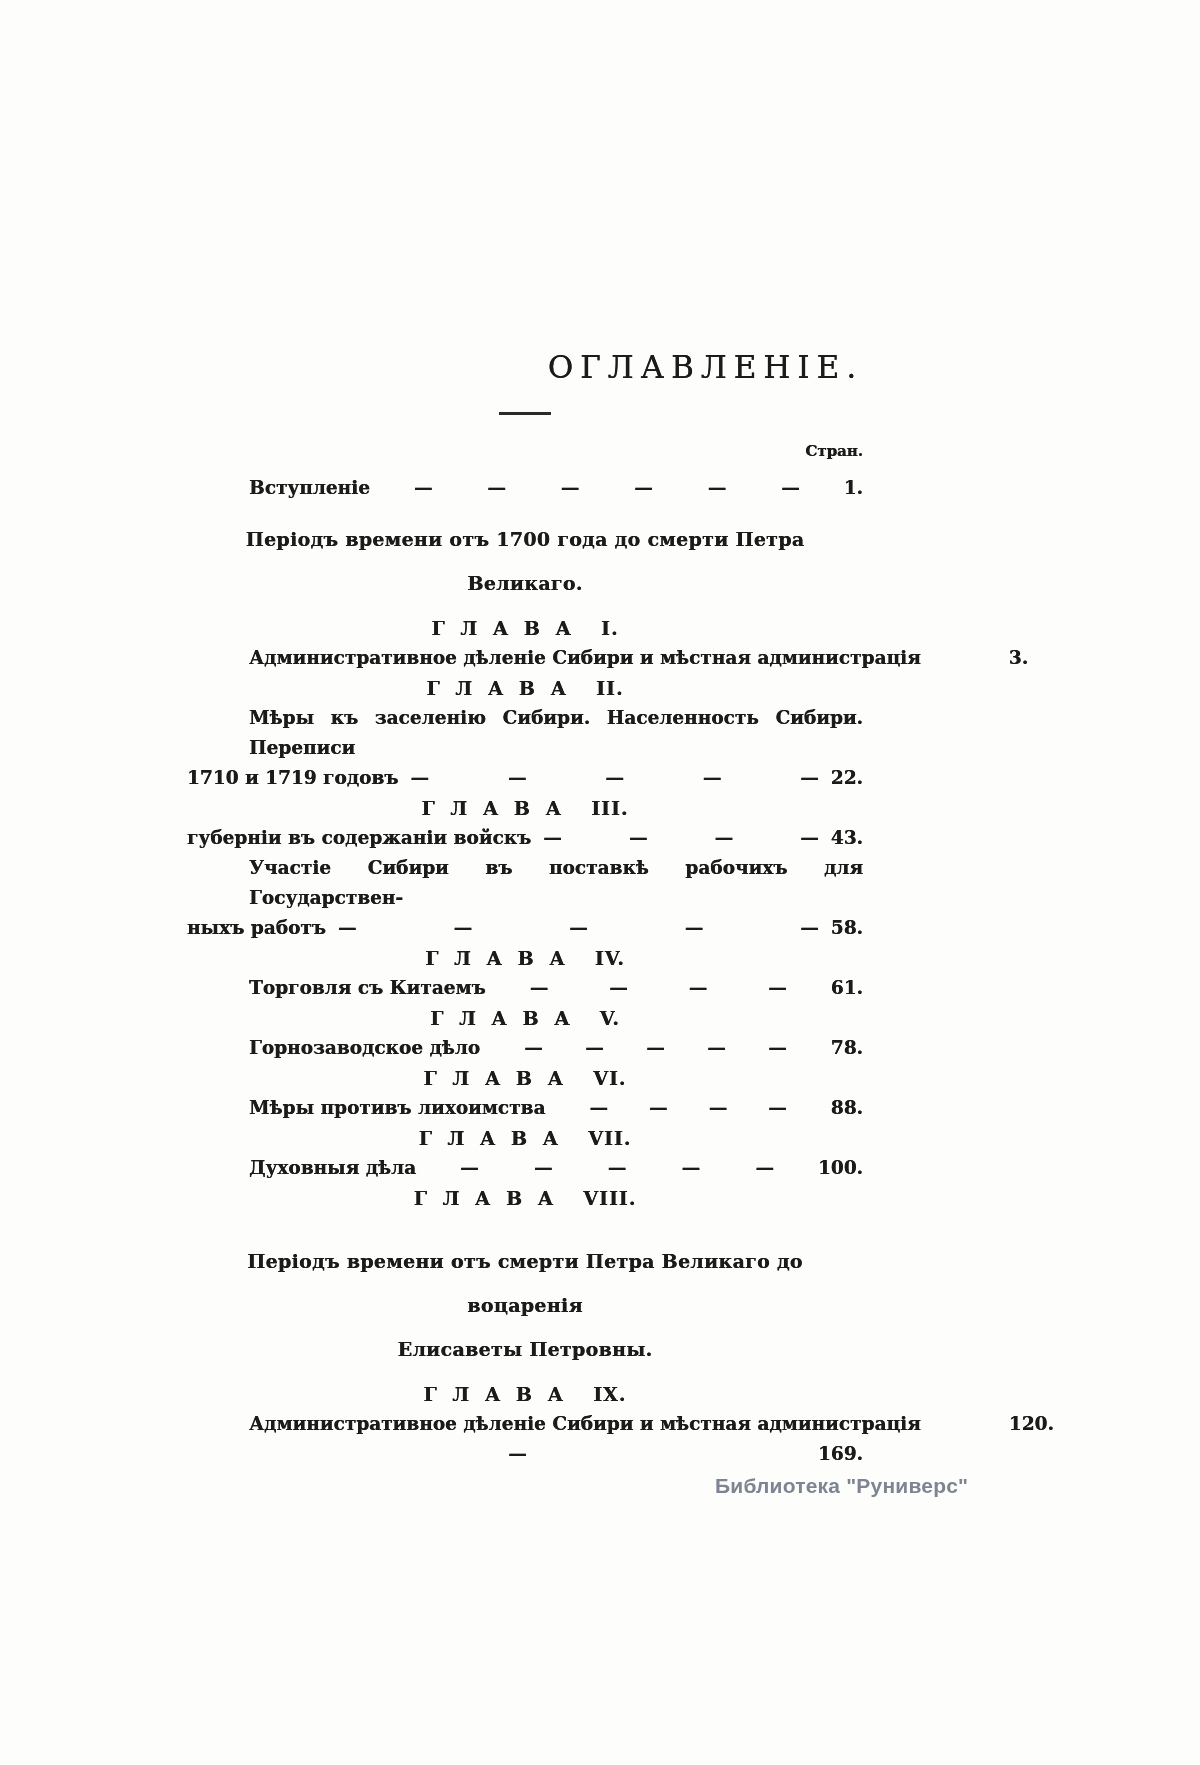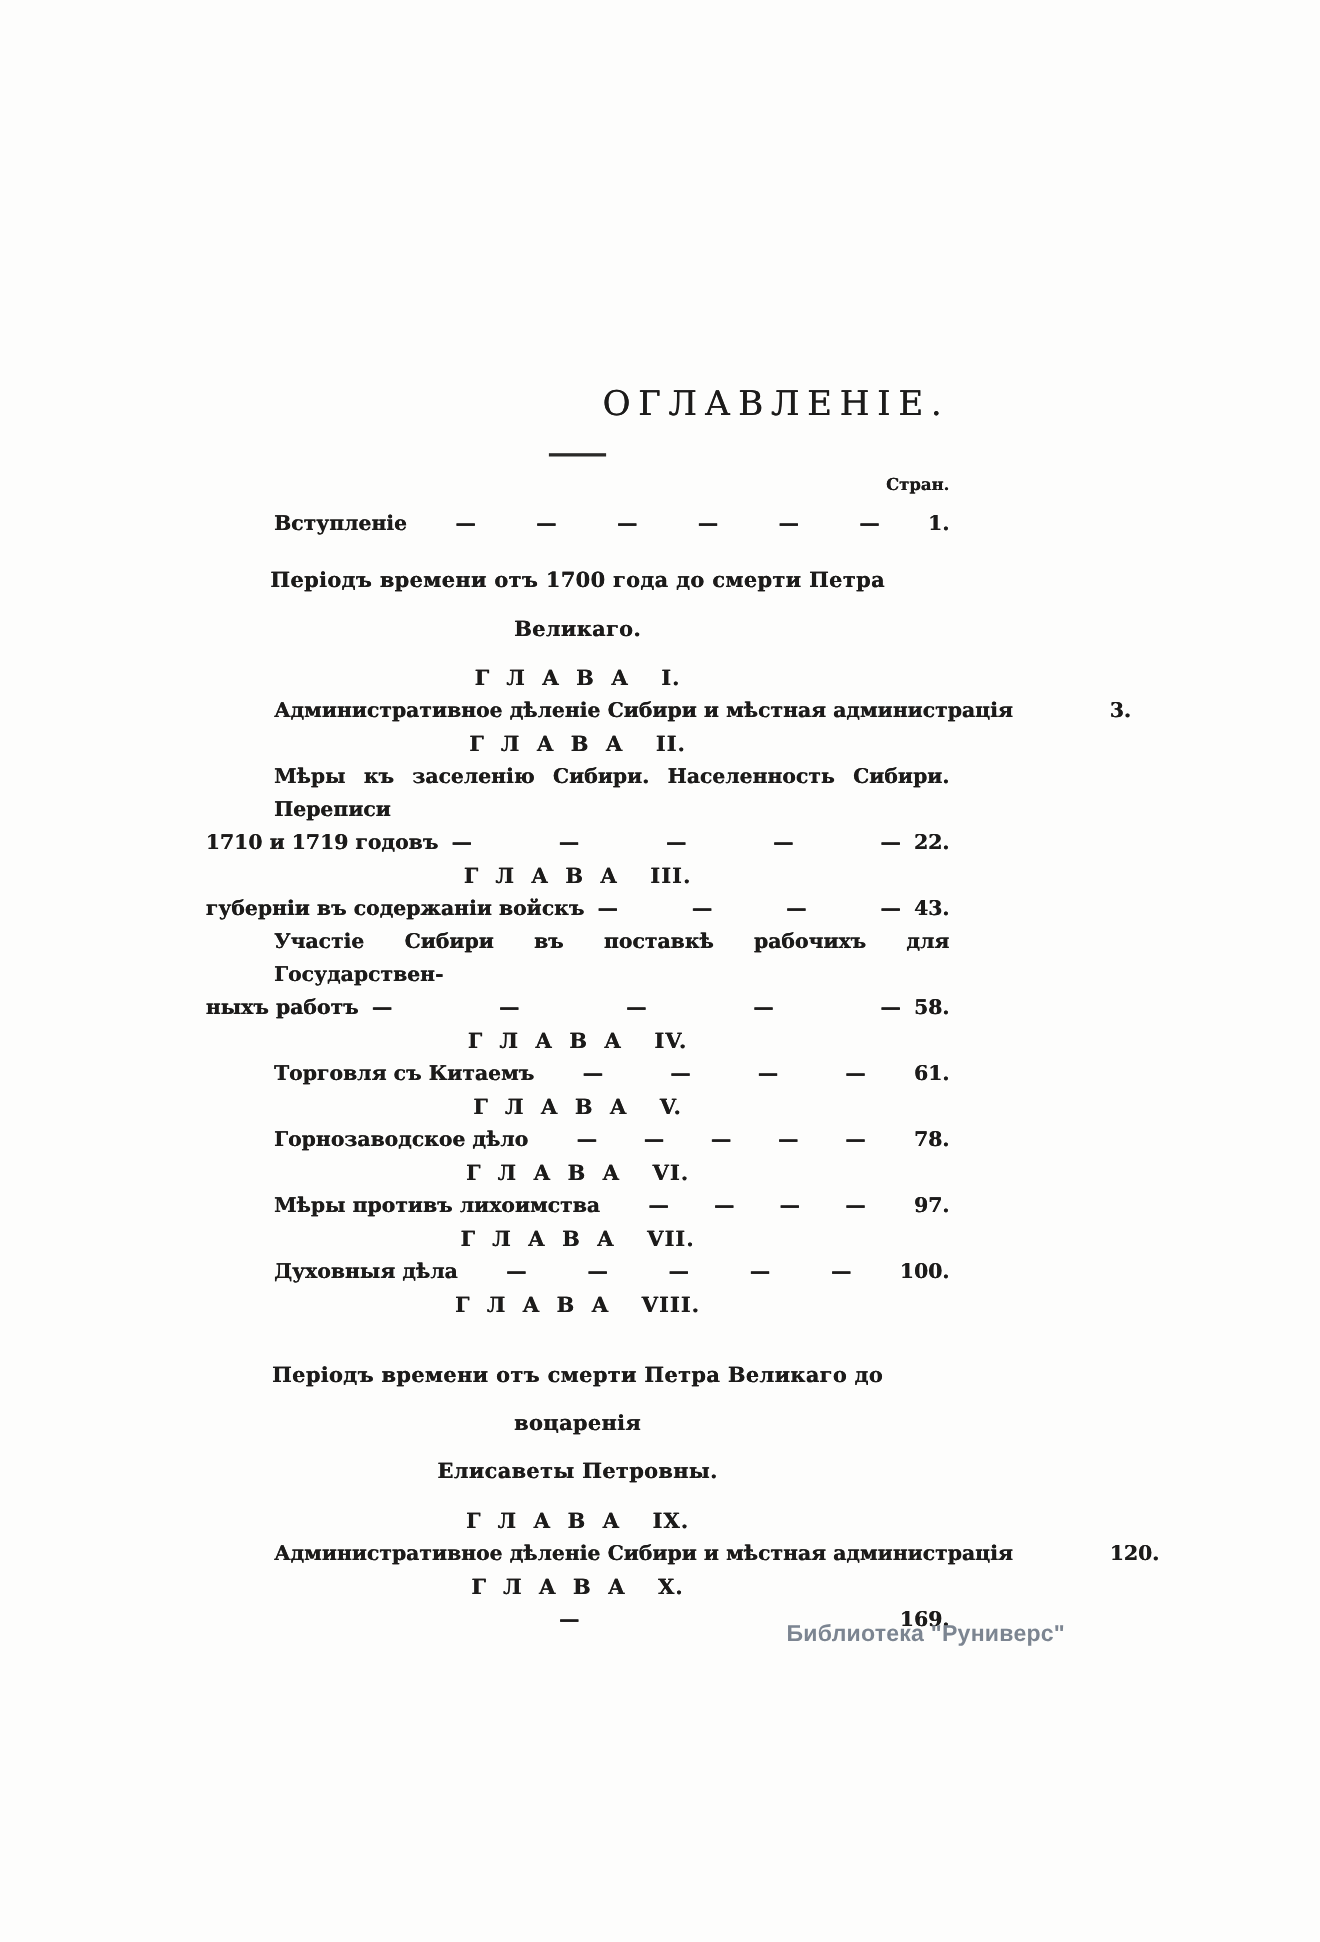--- a/index.html
+++ b/index.html
@@ -33,21 +33,21 @@
     width: 52px;
     border: 0;
     border-top: 3px solid #2b2a28;
     margin: 24px auto 0 auto;
   }
   .pages-label {
     text-align: right;
     font-size: 15px;
     font-weight: bold;
     line-height: 20px;
-    margin-top: 15px;
+    margin-top: 26px;
   }
   .line {
     display: flex;
     align-items: baseline;
     line-height: 30px;
     font-size: 18.5px;
     font-weight: bold;
   }
   .etext { white-space: pre; }
   .epage { white-space: pre; }
@@ -155,21 +155,21 @@
   <div class="line ind">
     <span class="etext">Горнозаводское дѣло</span>
     <span class="edash">— — — — —</span>
     <span class="epage">78.</span>
   </div>
 
   <div class="ch">Г Л А В А  VI.</div>
   <div class="line ind">
     <span class="etext">Мѣры противъ лихоимства</span>
     <span class="edash">— — — —</span>
-    <span class="epage">97.</span>
+    <span class="epage">88.</span>
   </div>
 
   <div class="ch">Г Л А В А  VII.</div>
   <div class="line ind">
     <span class="etext">Духовныя дѣла</span>
     <span class="edash">— — — — —</span>
     <span class="epage">100.</span>
   </div>
 
   <div class="ch">Г Л А В А  VIII.</div>
@@ -177,21 +177,20 @@
   <div class="sec mt26">Періодъ времени отъ смерти Петра Великаго до воцаренія</div>
   <div class="sec cont">Елисаветы Петровны.</div>
 
   <div class="ch">Г Л А В А  IX.</div>
   <div class="line ind">
     <span class="etext">Административное дѣленіе Сибири и мѣстная администрація</span>
     <span class="edash"></span>
     <span class="epage">120.</span>
   </div>
 
-  <div class="ch">Г Л А В А  X.</div>
   <div class="line ind">
     <span class="edash center1">—</span>
     <span class="epage">169.</span>
   </div>
 
 </div>
 
 <div class="watermark">Библиотека "Руниверс"</div>
 
 </body></html>

